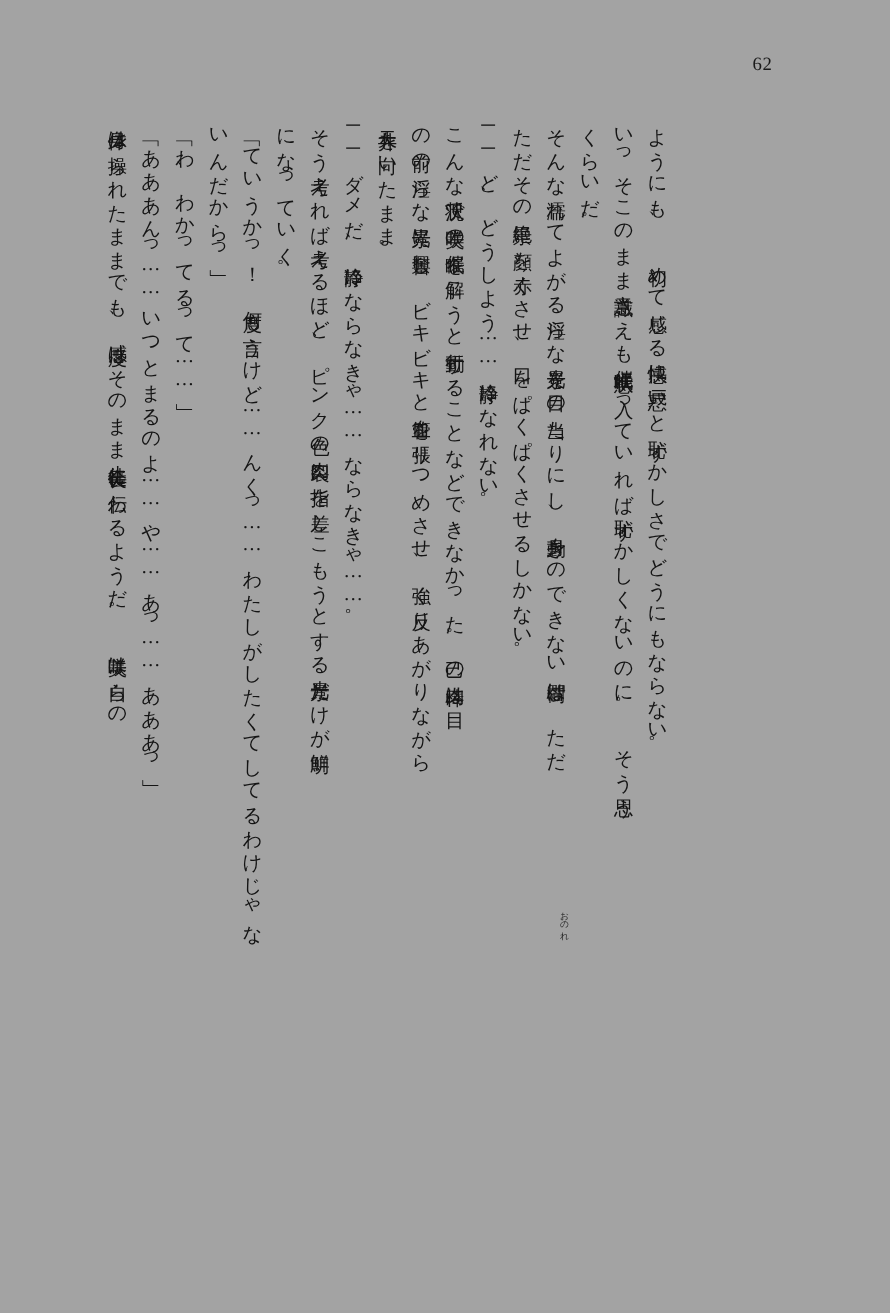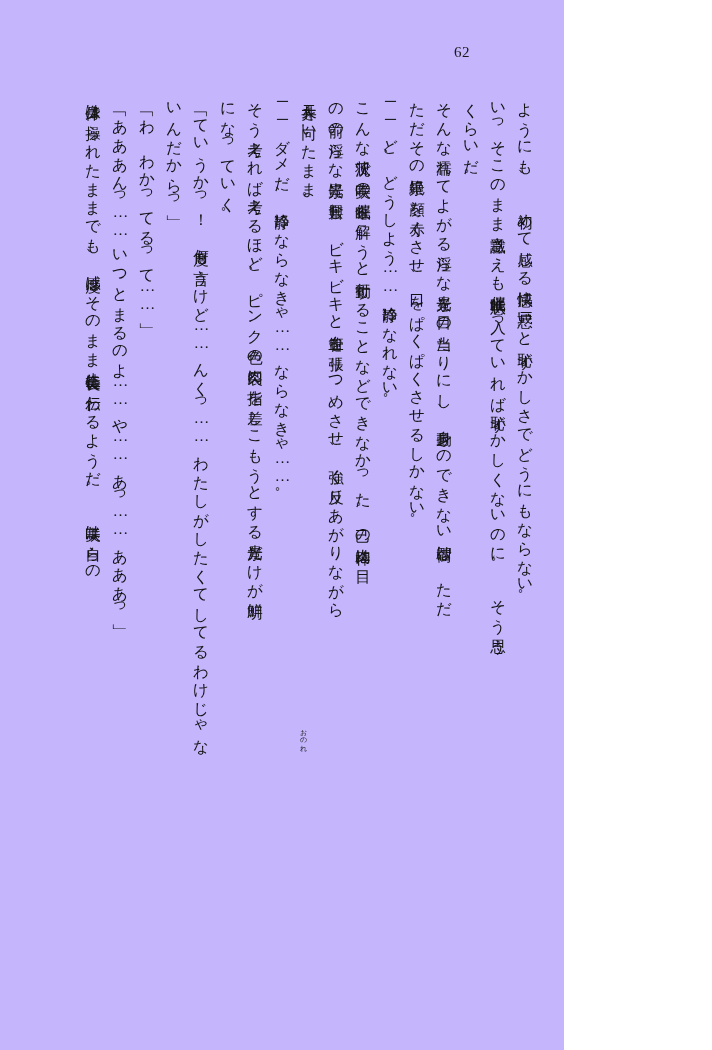--- a/index.html
+++ b/index.html
@@ -5,23 +5,23 @@
   html, body {
     margin: 0;
     padding: 0;
     background: #ffffff;
   }
   body {
     font-family: "Liberation Serif", "DejaVu Serif", serif;
   }
   #page {
     position: relative;
-    width: 564px;
+    width: 712px;
     height: 1050px;
-    background: #c4b5fd;
+    background: #a3a3a3;
     overflow: hidden;
   }
   
   #page-number {
     position: absolute;
     top: 44px;
     right: 94px;
     font-size: 15px;
     color: #1a1a1a;
     letter-spacing: 0.5px;

